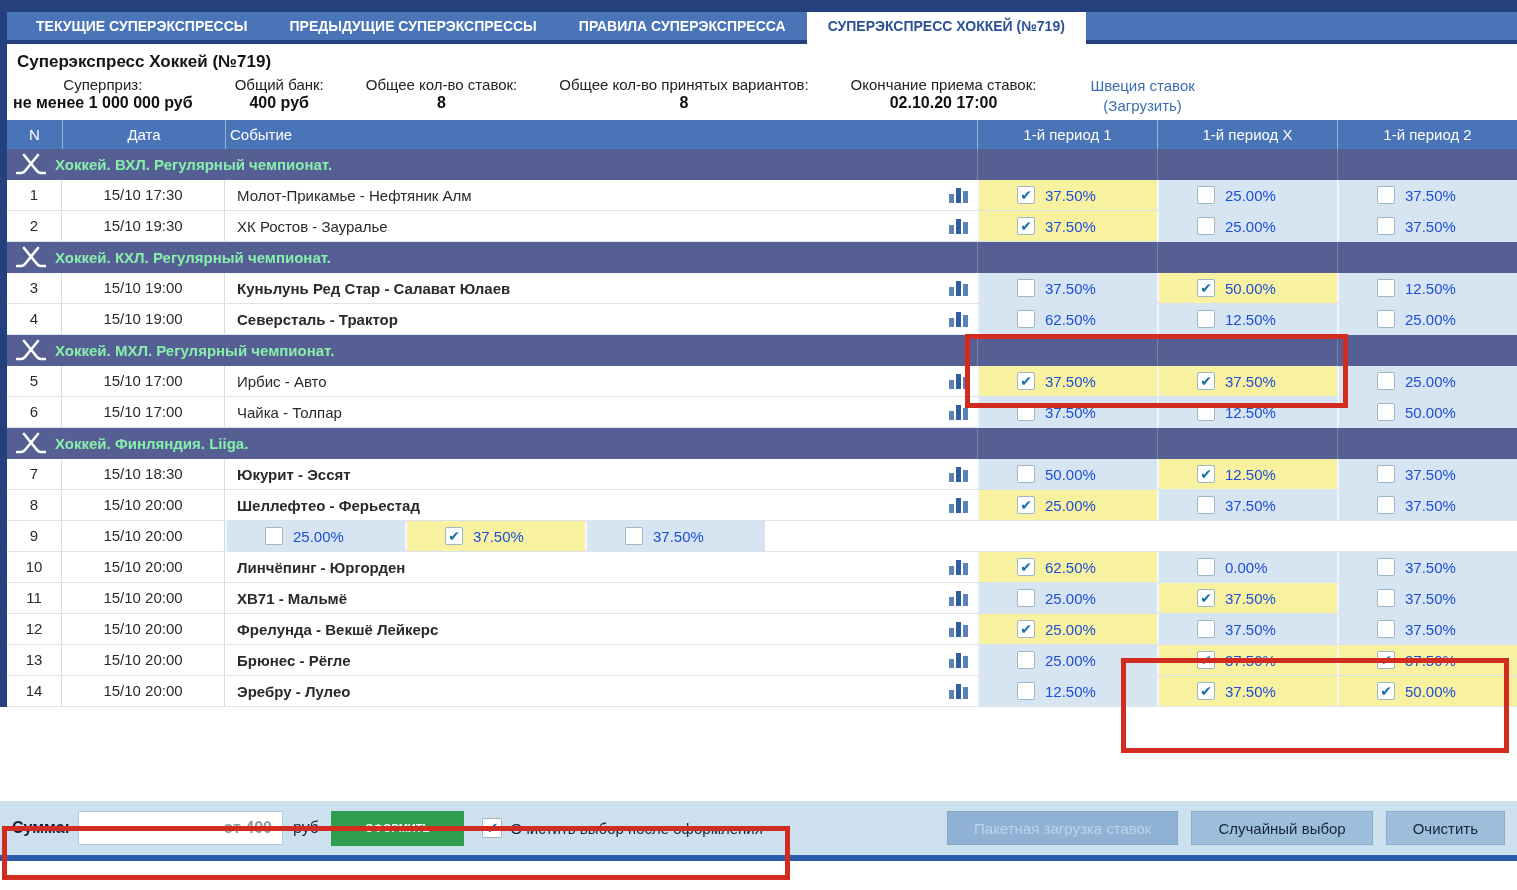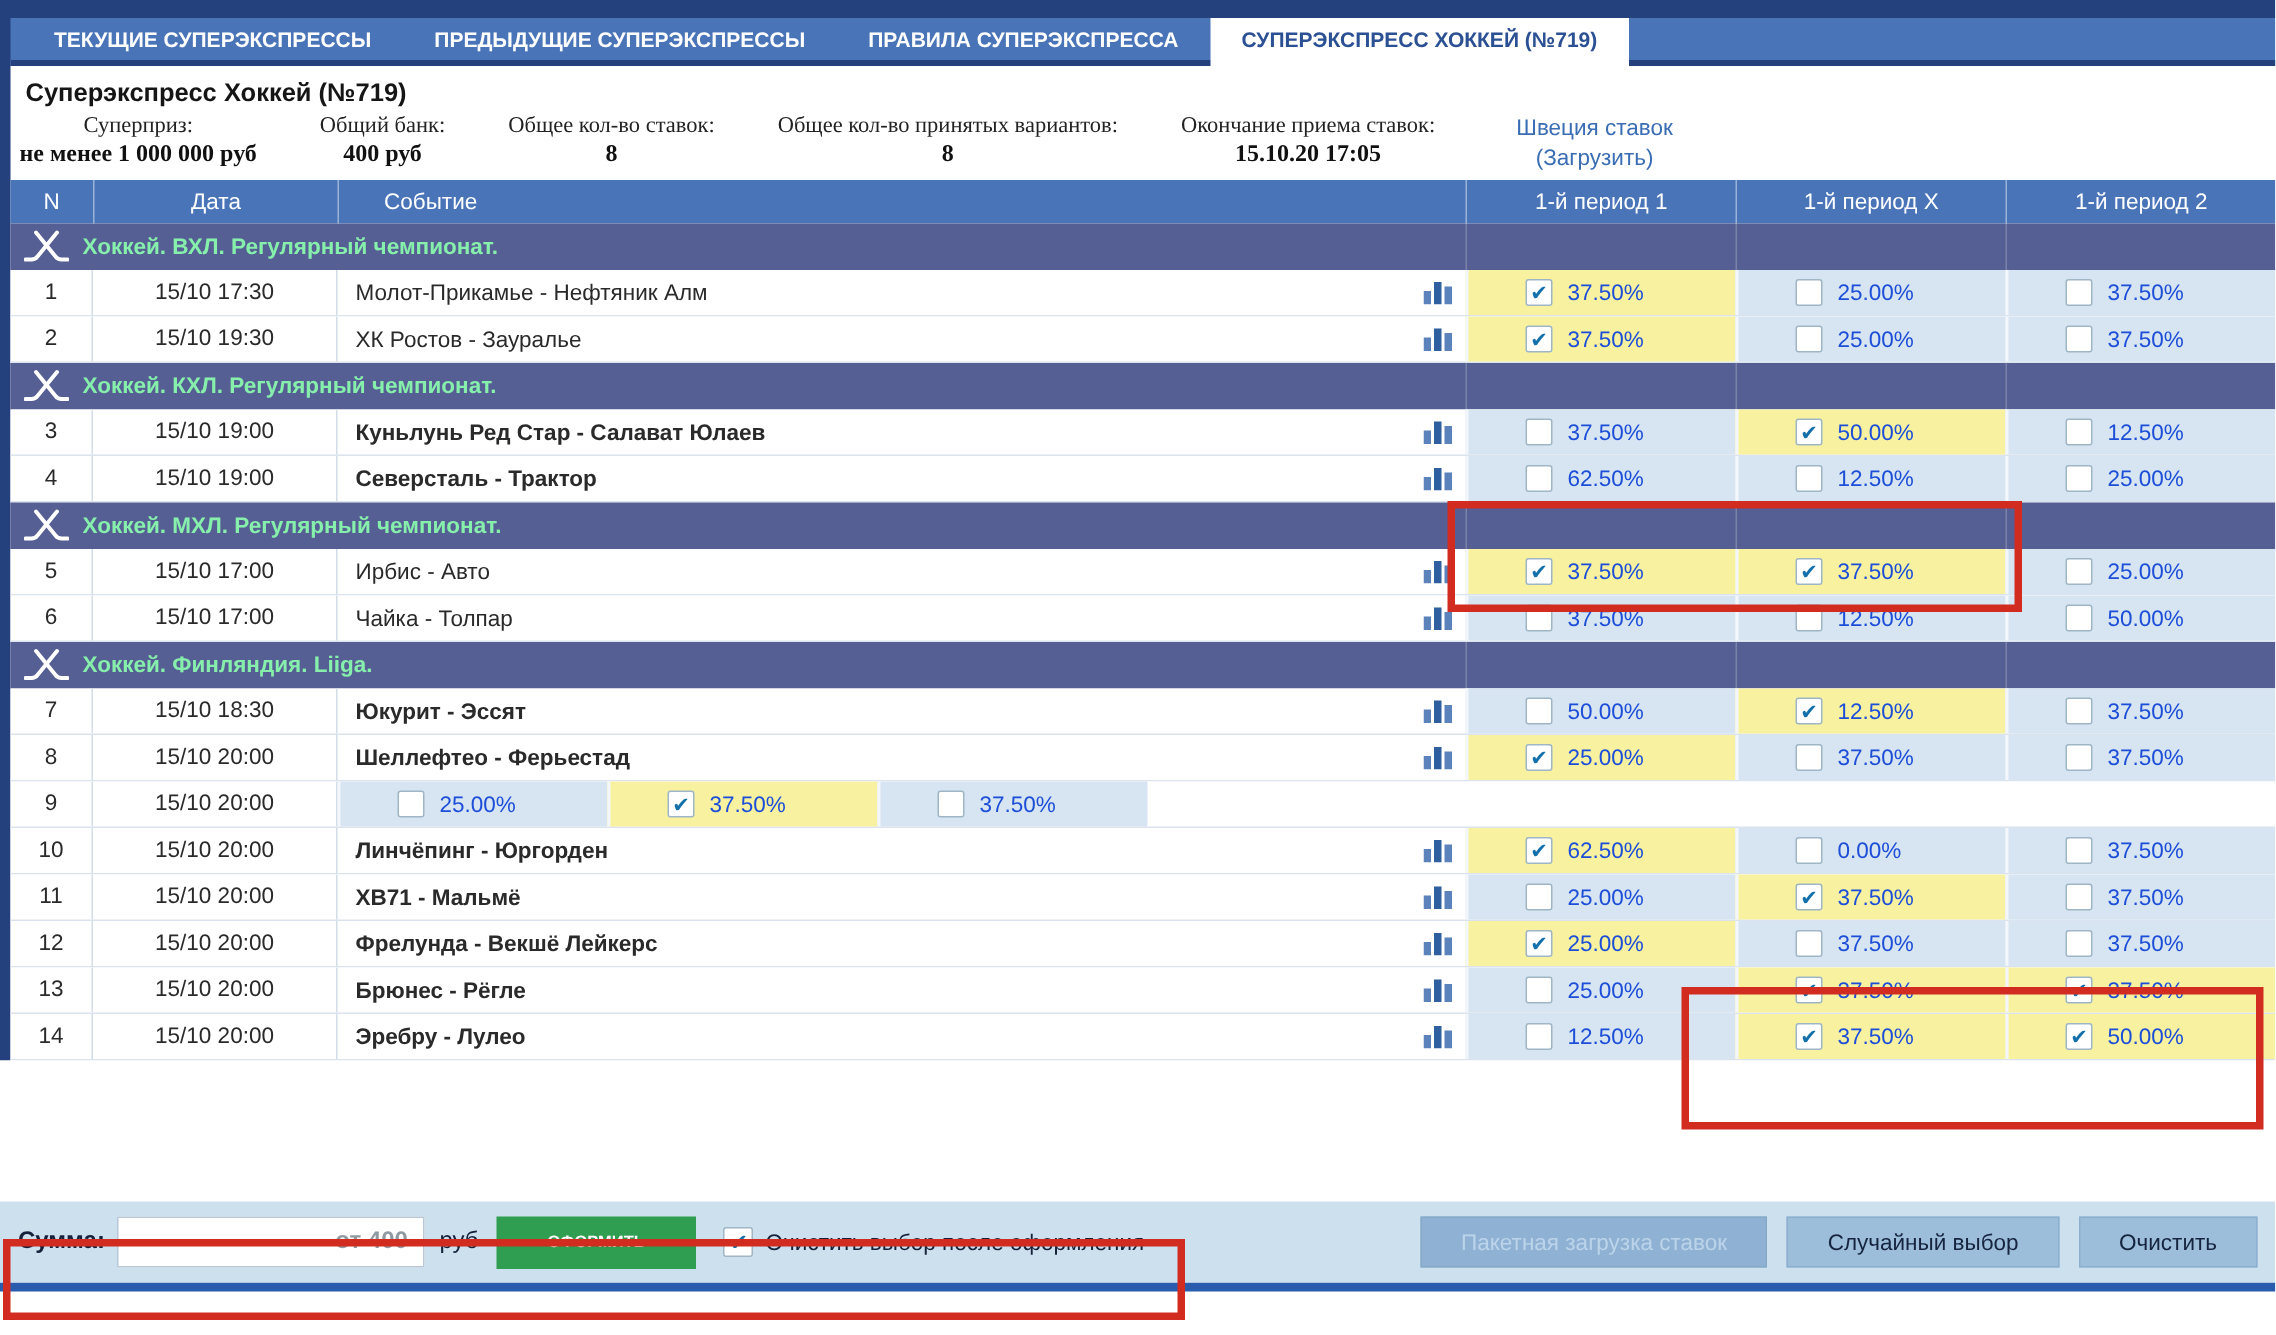--- a/index.html
+++ b/index.html
@@ -16,31 +16,31 @@
   .tabbar{display:flex; align-items:flex-start; background:var(--bar_blue);
     border-left:7px solid var(--navy); height:32px;
     box-shadow:inset 0 -4px 0 var(--navy); padding-left:8px;}
   .tab{height:28px; line-height:28px; padding:0 21px; color:#fff; font-weight:bold;
     font-size:14px; white-space:nowrap; cursor:pointer;}
   .tab.active{background:#fff; color:#2b5094; height:32px; line-height:29px;}
 
   .main{border-left:7px solid var(--navy);}
   .page-title{font-size:17px; font-weight:bold; color:#151515; padding:8px 0 2px 10px; height:32px;}
   .infobar{display:flex; align-items:flex-start; height:44px; padding-left:6px;}
-  .info-items{display:flex;font-family:Liberation Serif, serif;}
+  .info-items{display:flex;}
   .info-item{display:flex; flex-direction:column; align-items:center; margin-right:42px;}
   .info-label{font-size:15px; color:#222; white-space:nowrap;}
   .info-value{font-size:16px; font-weight:bold; color:#111; white-space:nowrap; margin-top:1px;}
   .info-link{color:var(--link); font-size:15px; text-align:center; margin-left:12px; cursor:pointer; line-height:20px;}
 
   
   .thead{display:flex; background:var(--bar_blue); height:29px; color:#fff; font-size:15px; align-items:center;}
   .c-n{width:55px; text-align:center; flex:none;}
   .c-date{width:163px; text-align:center; flex:none;}
-  .c-event{flex:1; text-align:left; padding-left:30px;}
+  .c-event{flex:1; text-align:left; padding-left:4px;}
   .c-pct{width:180px; flex:none;}
   .thead .c-date,.thead .c-event,.thead .c-pct{border-left:1px solid rgba(255,255,255,.45); height:29px; line-height:29px;}
   .thead .c-pct{text-align:center;}
 
   .row{display:flex; height:31px; align-items:stretch;}
   .row.section{background:var(--section_blue); color:#86efac;}
   .sec-icon{width:48px; flex:none; display:flex; align-items:center; justify-content:center;}
   .sec-title{flex:1; font-weight:bold; font-size:15px; line-height:31px;}
   .sec-sep{width:180px; flex:none; border-left:1px solid rgba(255,255,255,.22);}
 
@@ -115,21 +115,21 @@
           <div class="info-item">
             <div class="info-label">Общее кол-во ставок:</div>
             <div class="info-value">8</div>
           </div>
           <div class="info-item">
             <div class="info-label">Общее кол-во принятых вариантов:</div>
             <div class="info-value">8</div>
           </div>
           <div class="info-item">
             <div class="info-label">Окончание приема ставок:</div>
-            <div class="info-value">15.10.20 17:05</div>
+            <div class="info-value">02.10.20 17:00</div>
           </div>
         </div>
       <div class="info-link">
         <div>Швеция ставок</div>
         <div>(Загрузить)</div>
       </div>
     </div>
 
     <div class="thead">
       <div class="c-n">N</div>

